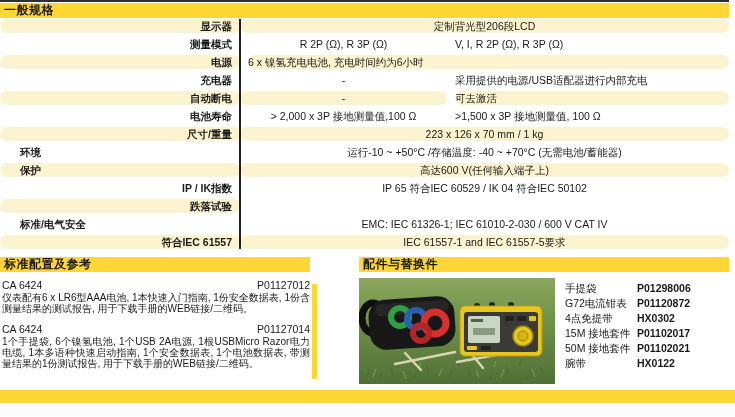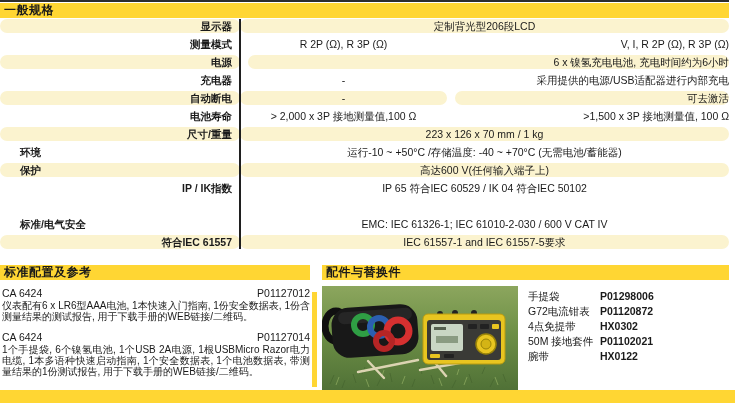--- a/index.html
+++ b/index.html
@@ -24,24 +24,24 @@
   
   .spec-table{position:relative;width:729px;margin-top:1px;}
   .vline{position:absolute;left:239px;top:0;width:2px;height:230px;background:#1f1f1f;}
   .spec-row{display:flex;height:14px;margin-bottom:4px;font-size:10.5px;line-height:14px;white-space:nowrap;}
   .lbl{width:240px;font-weight:bold;text-align:right;padding-right:8px;}
   .lbl-left{text-align:left;padding-left:20px;}
   .cell{overflow:hidden;}
   .cell.full{flex:1;text-align:center;}
   .cell.l{width:207px;text-align:center;}
   .gap{width:8px;}
-  .cell.r{flex:1;text-align:right;}
+  .cell.r{flex:1;text-align:left;}
   .pale .lbl,.pale .cell{background:var(--pale);border-radius:7px;}
   
-  .bottom{position:relative;display:flex;width:729px;margin-top:16px;}
+  .bottom{position:relative;display:flex;width:729px;margin-top:8px;gap:37px;}
   .cfg-col{width:310px;}
   .v-divider{position:absolute;left:312px;top:27px;width:5px;height:95px;background:var(--yellow);}
   .acc-col{flex:1;margin-left:12px;}
   .cfg-item{margin-top:7px;padding-left:2px;}
   .cfg-item + .cfg-item{margin-top:9px;}
   .cfg-head{display:flex;justify-content:space-between;font-size:10.5px;font-weight:normal;line-height:12px;}
   .cfg-desc{font-size:10px;line-height:11px;margin-top:1px;text-align:justify;}
   .acc-body{display:flex;margin-top:6px;}
   .photo{width:196px;height:106px;display:block;}
   .acc-list{margin-left:10px;padding-top:3px;}
@@ -115,20 +115,21 @@
       <div class="lbl lbl-left">保护</div>
       <div class="cell full">高达600 V(任何输入端子上)</div>
     </div>
 
     <div class="spec-row">
       <div class="lbl">IP / IK指数</div>
       <div class="cell full">IP 65 符合IEC 60529 / IK 04 符合IEC 50102</div>
     </div>
 
     <div class="spec-row pale">
+      <div class="lbl">跌落试验</div>
     </div>
 
     <div class="spec-row">
       <div class="lbl lbl-left">标准/电气安全</div>
       <div class="cell full">EMC: IEC 61326-1; IEC 61010-2-030 / 600 V CAT IV</div>
     </div>
 
     <div class="spec-row pale">
       <div class="lbl">符合IEC 61557</div>
       <div class="cell full">IEC 61557-1 and IEC 61557-5要求</div>
@@ -220,20 +221,24 @@
           </div>
           <div class="acc-row">
             <span class="acc-name">G72电流钳表</span>
             <span class="acc-part">P01120872</span>
           </div>
           <div class="acc-row">
             <span class="acc-name">4点免提带</span>
             <span class="acc-part">HX0302</span>
           </div>
           <div class="acc-row">
+            <span class="acc-name">15M 接地套件</span>
+            <span class="acc-part">P01102017</span>
+          </div>
+          <div class="acc-row">
             <span class="acc-name">50M 接地套件</span>
             <span class="acc-part">P01102021</span>
           </div>
           <div class="acc-row">
             <span class="acc-name">腕带</span>
             <span class="acc-part">HX0122</span>
           </div>
         </div>
       </div>
     </div>

